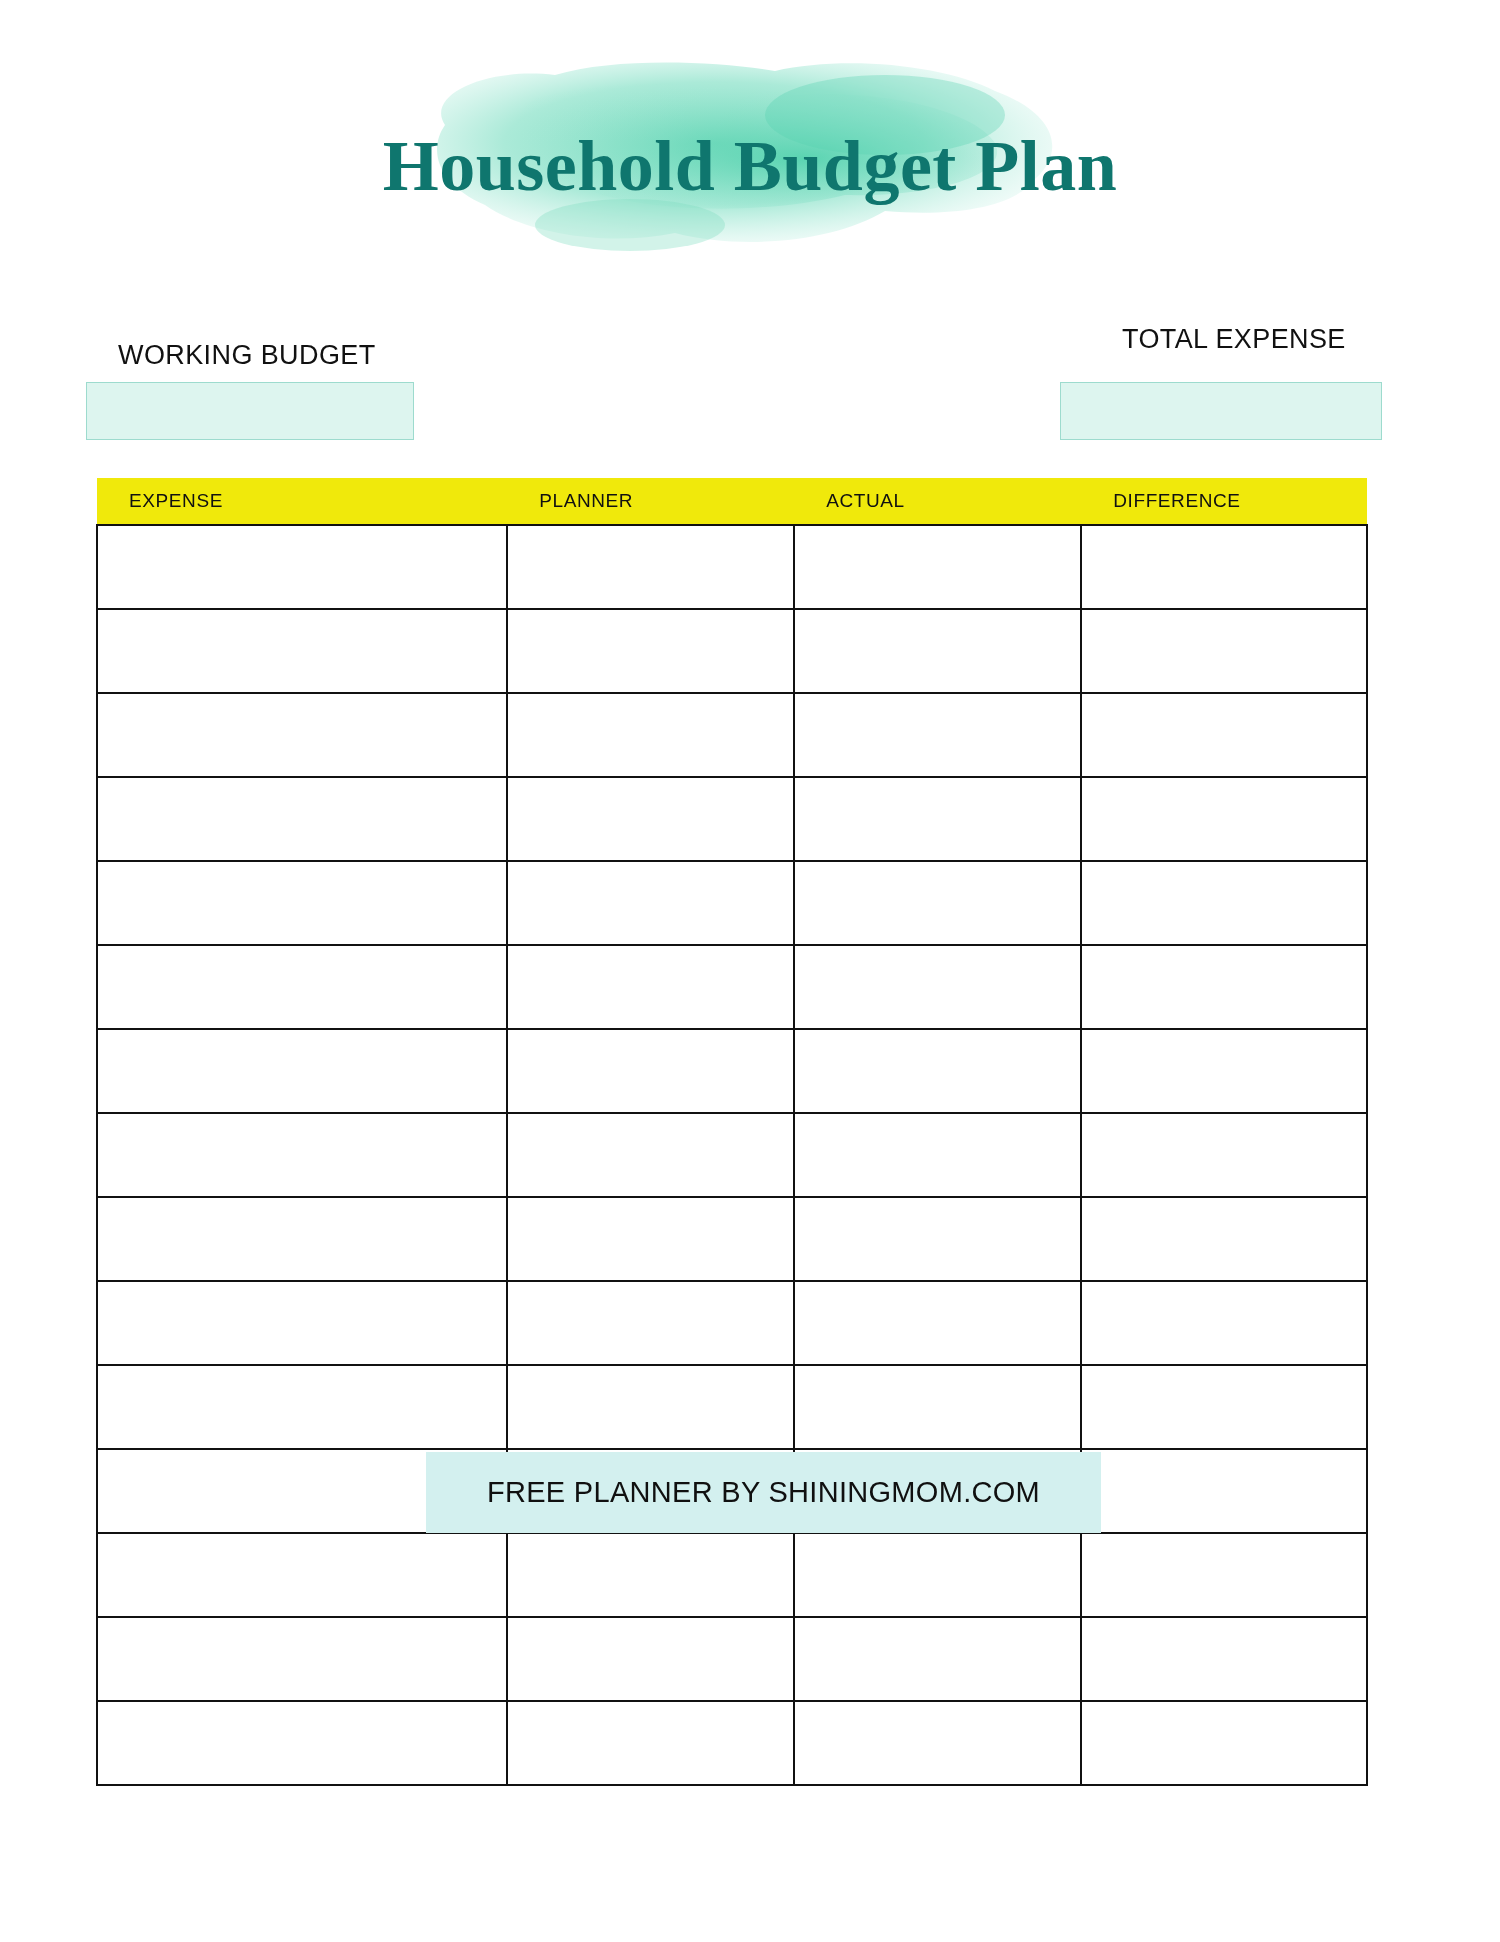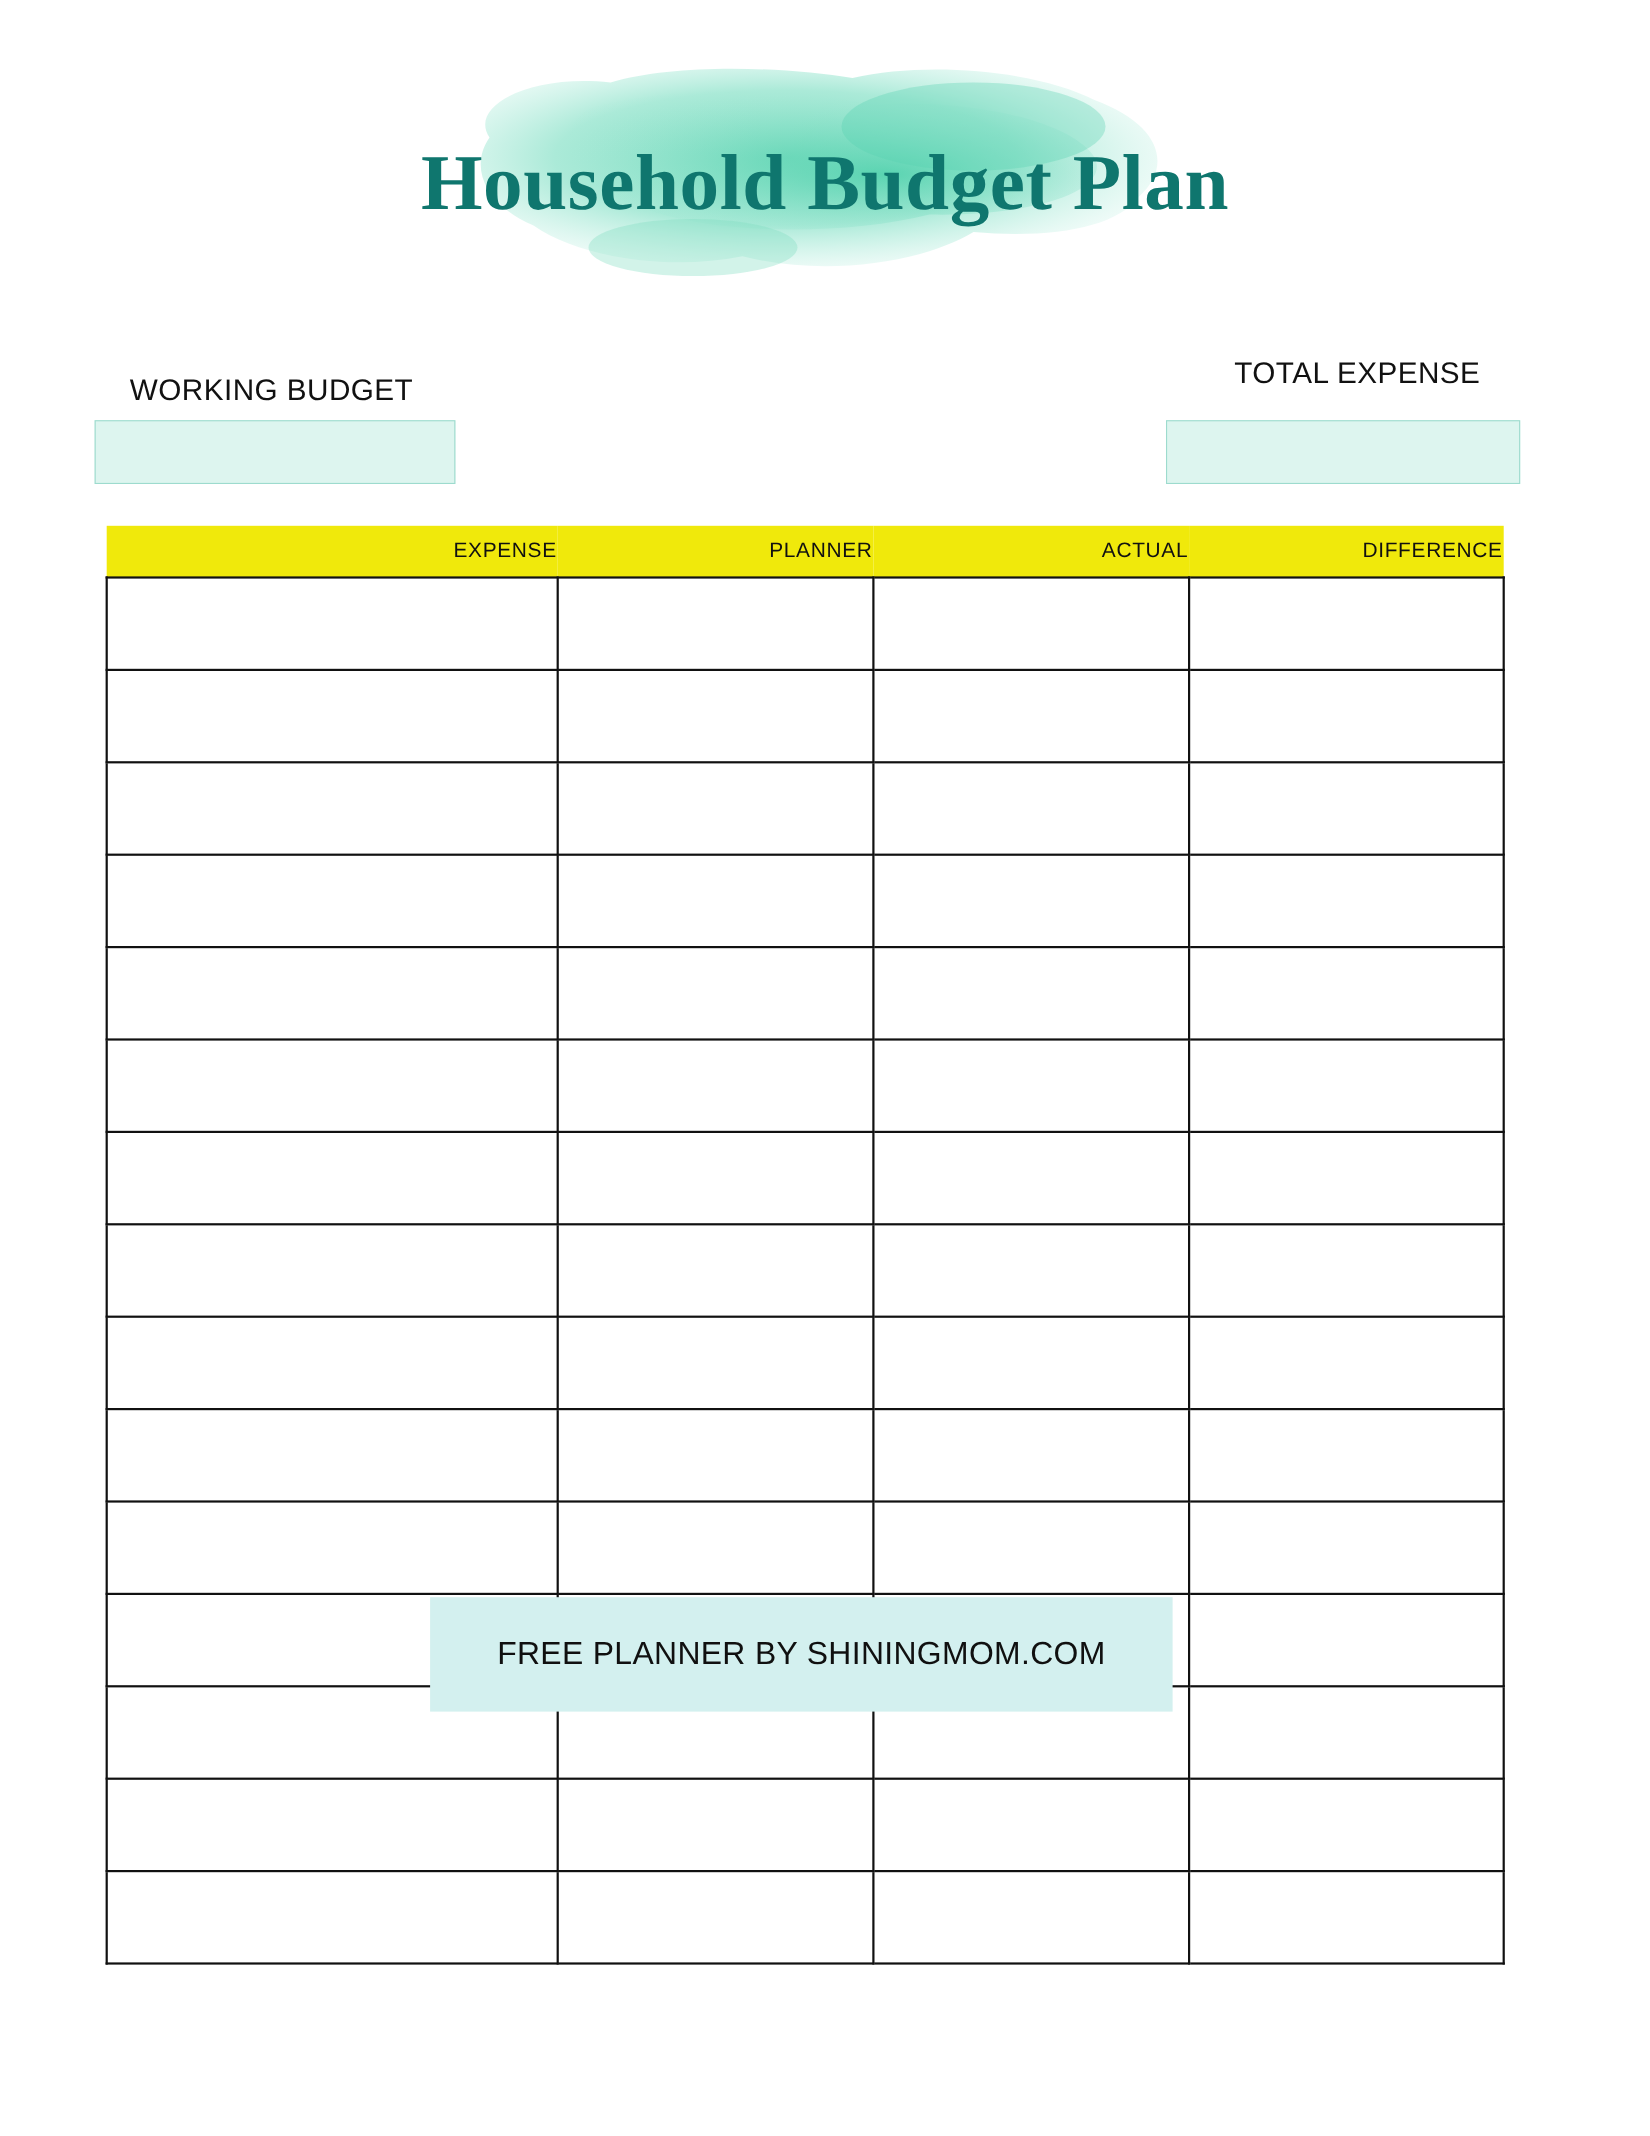--- a/index.html
+++ b/index.html
@@ -74,41 +74,41 @@
     table-layout: fixed;
   }
   .budget-table thead th {
     background: #f0e90b;
     border: none;
     height: 44px;
     font-size: 19px;
     font-weight: normal;
     letter-spacing: 0.6px;
     color: #111;
-    text-align: right;
+    text-align: left;
     vertical-align: middle;
     padding-left: 32px;
   }
   .budget-table tbody td {
     border: 2px solid #111;
     height: 80px;
     background: transparent;
   }
   .col-expense    { width: 32.3%; }
   .col-budgeted   { width: 22.6%; }
   .col-actual     { width: 22.6%; }
   .col-difference { width: 22.5%; }
 
   
   .watermark {
     position: absolute;
-    left: 391px;
+    left: 426px;
     top: 1452px;
     width: 675px;
-    height: 104px;
+    height: 81px;
     background: #d3f0ef;
     display: flex;
     align-items: center;
     justify-content: center;
     font-size: 29px;
     color: #101010;
     letter-spacing: 0.3px;
   }
 </style>
 </head>

